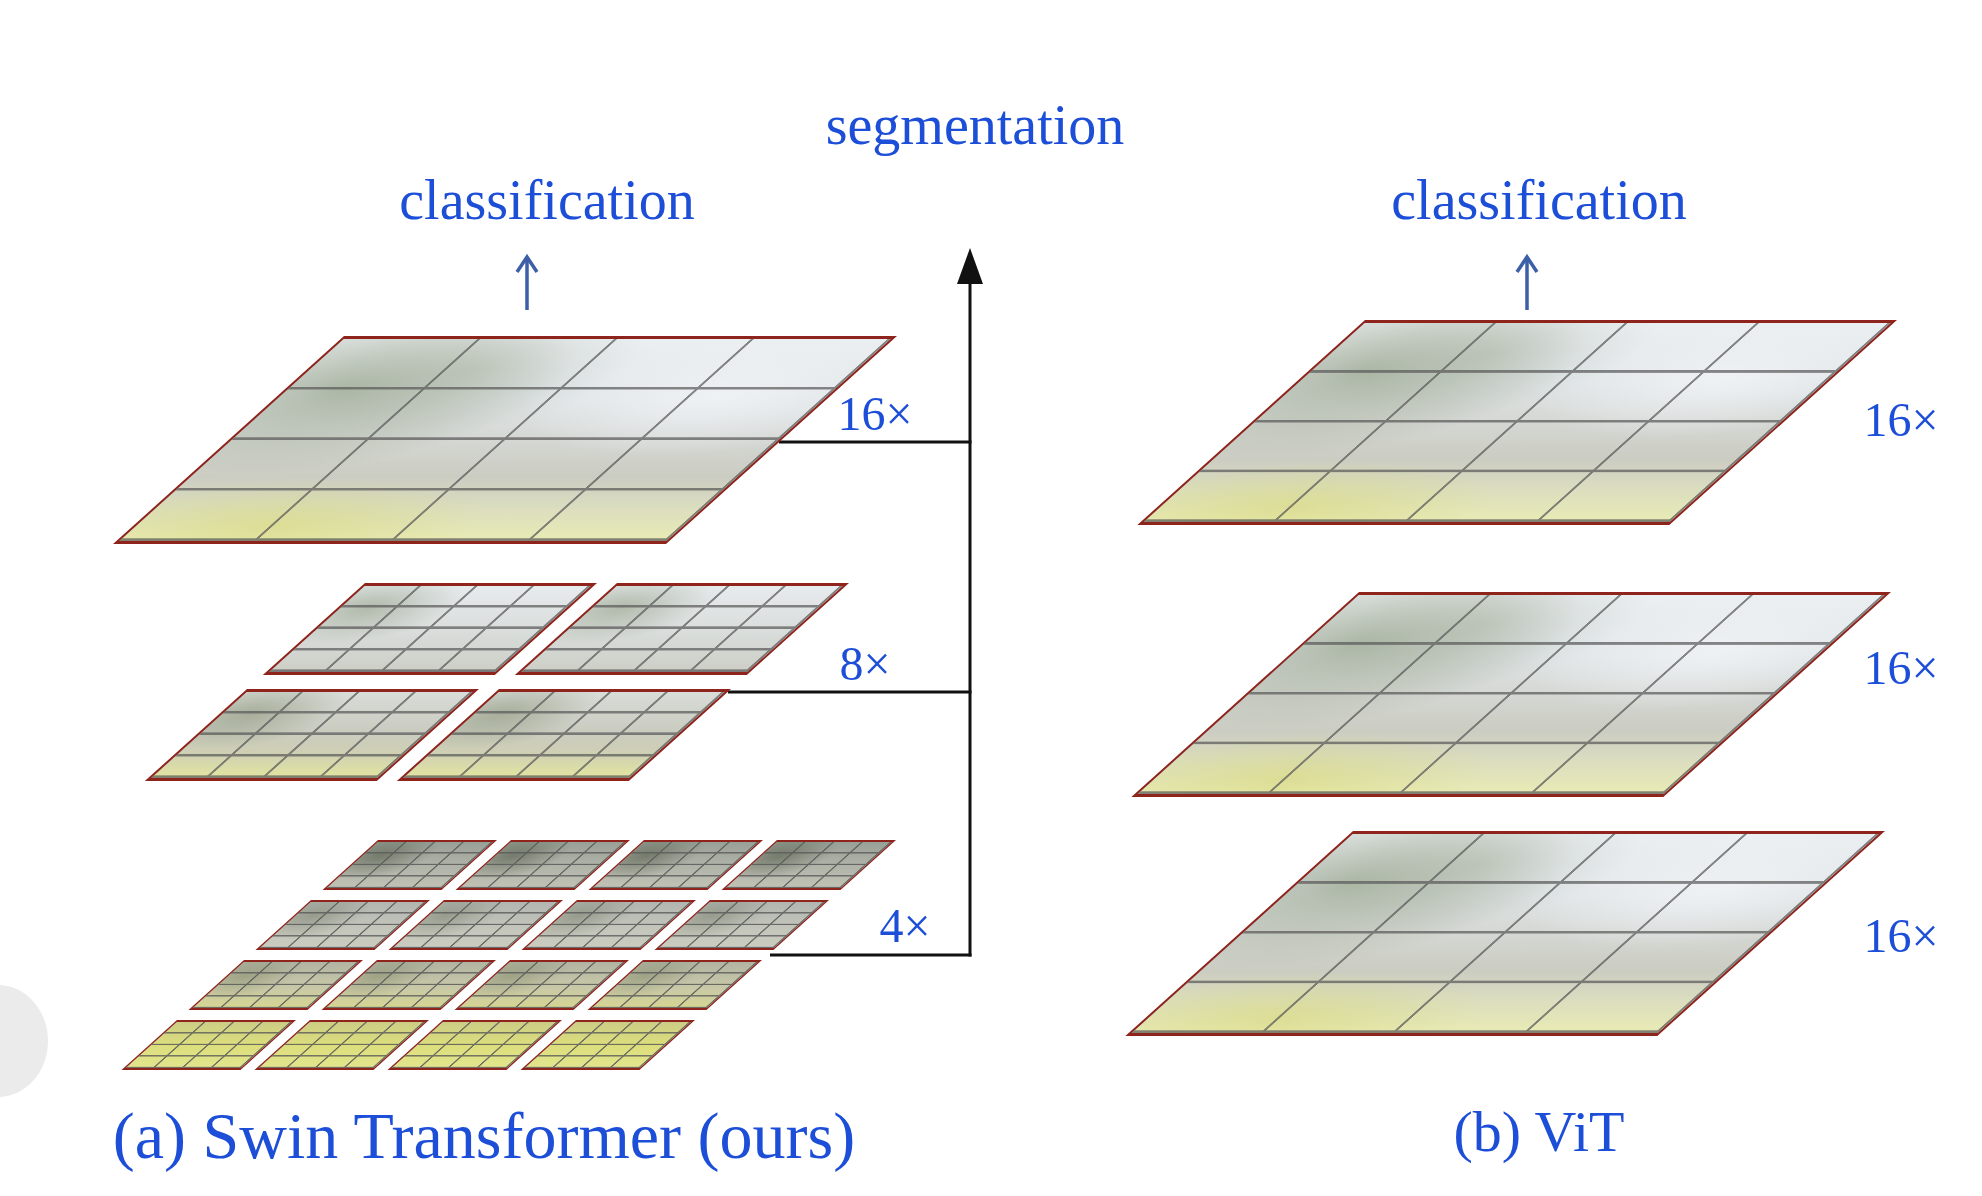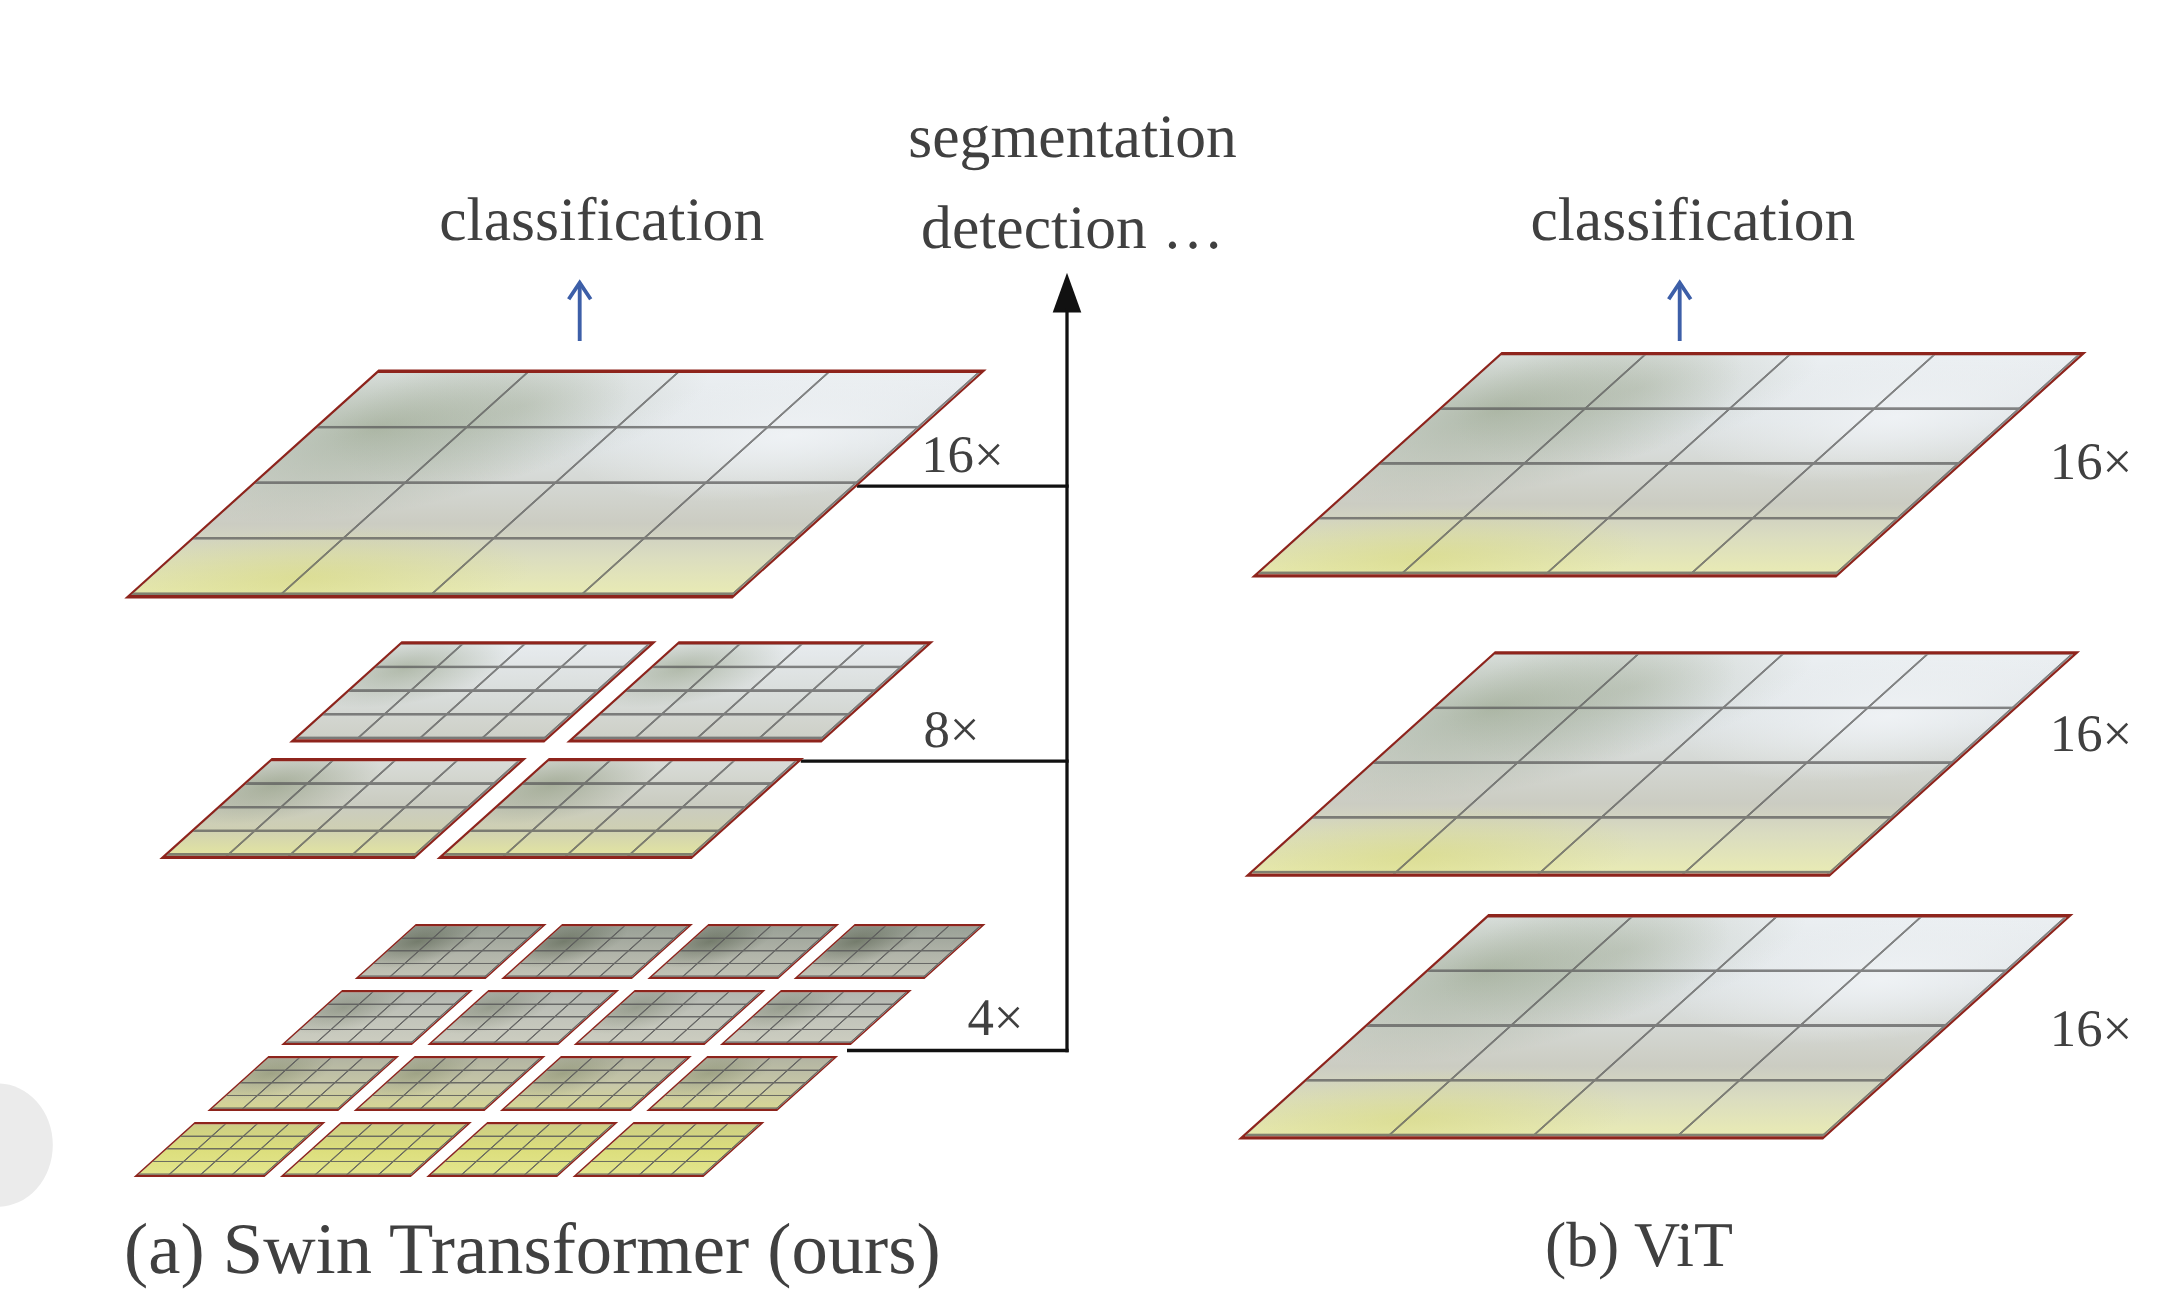--- a/index.html
+++ b/index.html
@@ -12,21 +12,21 @@
   .canvas{
     position:relative;
     width:1982px;height:1196px;
     background:#ffffff;
     overflow:hidden;
     font-family:"Liberation Serif","DejaVu Serif",serif;
   }
   .abs{position:absolute;}
   .label{
     position:absolute;
-    color:#404040;
+    color:#1d4ed8;
     text-align:center;
     font-family:"Liberation Serif","DejaVu Serif",serif;
     white-space:nowrap;
   }
   .connector{
     position:absolute;left:0;top:0;width:1982px;height:1196px;
     pointer-events:none;
   }
   
   .plane{
@@ -82,21 +82,20 @@
 </style>
 </head>
 <body>
 
 <div class="canvas">
 
   <div class="label" style="left:297px;top:168px;width:500px;font-size:56px;">classification</div>
 
   <div class="label" style="left:725px;top:84px;width:500px;font-size:56px;line-height:82px;">
     <div>segmentation</div>
-    <div>detection …</div>
   </div>
 
   <div class="label" style="left:1289px;top:168px;width:500px;font-size:56px;">classification</div>
 
   <svg class="abs" style="left:512px;top:252px;" width="30" height="60" viewBox="0 0 30 60">
     <line x1="15" y1="58" x2="15" y2="8" style="stroke:var(--blue);stroke-width:3.5"></line>
     <polyline points="5,20 15,5 25,20" style="fill:none;stroke:var(--blue);stroke-width:3.5"></polyline>
   </svg>
   <svg class="abs" style="left:1512px;top:252px;" width="30" height="60" viewBox="0 0 30 60">
     <line x1="15" y1="58" x2="15" y2="8" style="stroke:var(--blue);stroke-width:3.5"></line>
@@ -144,17 +143,17 @@
 
   <div class="plane photo-light" style="left:1365px;top:320px;width:532px;height:205px;"></div>
   <div class="plane photo-light" style="left:1359px;top:592px;width:532px;height:205px;"></div>
   <div class="plane photo-light" style="left:1353px;top:831px;width:532px;height:205px;"></div>
 
   <div class="label" style="left:1836px;top:392px;width:130px;font-size:48px;">16×</div>
   <div class="label" style="left:1836px;top:640px;width:130px;font-size:48px;">16×</div>
   <div class="label" style="left:1836px;top:908px;width:130px;font-size:48px;">16×</div>
 
   <div class="label" style="left:84px;top:1098px;width:800px;font-size:66px;">(a) Swin Transformer (ours)</div>
-  <div class="label" style="left:1240px;top:1098px;width:500px;font-size:58px;">(b) ViT</div>
+  <div class="label" style="left:1289px;top:1098px;width:500px;font-size:58px;">(b) ViT</div>
 
   <div class="edge-artifact"></div>
 
 </div>
 
 </body></html>

